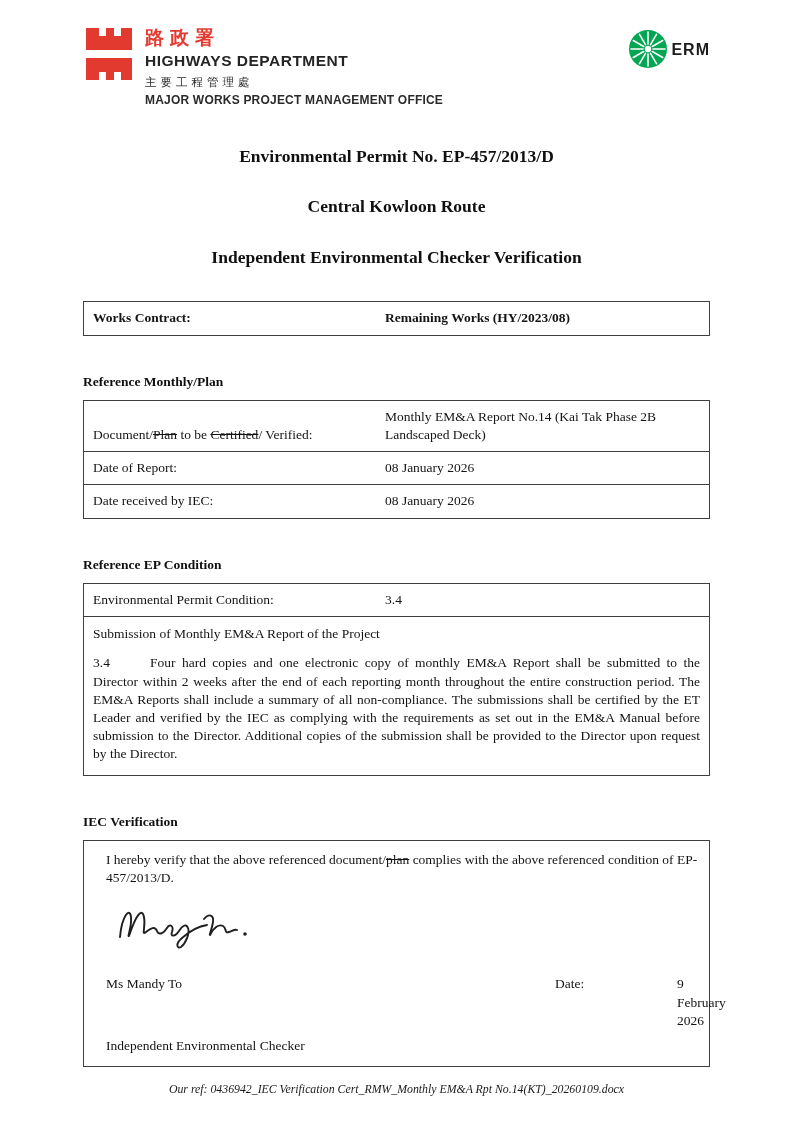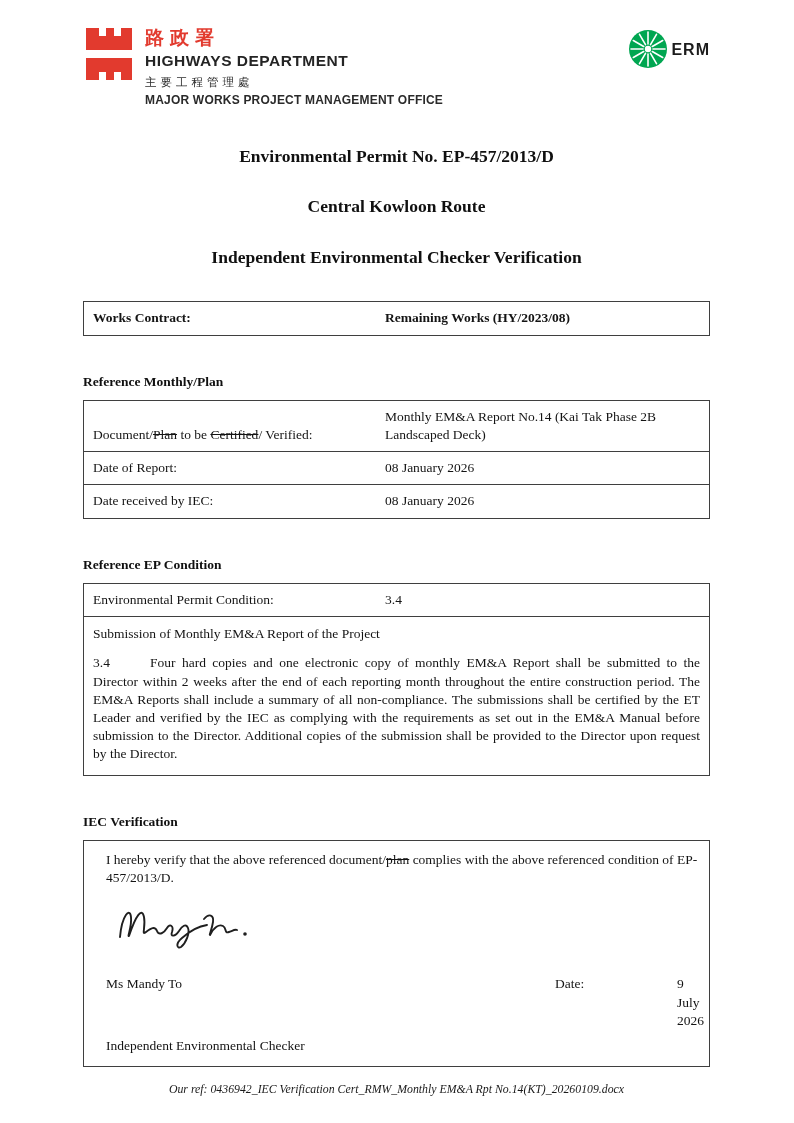--- a/index.html
+++ b/index.html
@@ -156,20 +156,20 @@
         <g stroke="#1f1f1f" stroke-width="1.9" fill="none" stroke-linecap="round" stroke-linejoin="round">
           <path d="M8 38 C 10 16, 18 8, 19 18 C 20 28, 15 38, 17 37 C 24 16, 30 8, 32 18 C 34 28, 29 37, 34 33 C 39 29, 43 27, 45 32 C 47 37, 52 34, 55 29 C 58 24, 62 27, 60 33 C 58 38, 63 38, 67 32 C 70 27, 74 24, 76 29 C 78 34, 74 44, 69 48 C 65 50, 63 45, 70 39 C 79 31, 88 27, 95 26"></path>
           <path d="M92 20 C 97 14, 102 16, 101 23 C 100 30, 97 36, 98 36 C 102 28, 107 25, 111 27 C 115 29, 112 35, 117 33 C 120 32, 123 30, 125 31"></path>
         </g>
         <circle cx="133" cy="35" r="1.8" fill="#1f1f1f"></circle>
       </svg>
     </div>
     <div class="sig-row">
       <div class="sig-name">Ms Mandy To</div>
       <div class="sig-date-label">Date:</div>
-      <div class="sig-date-value">9 July 2026</div>
+      <div class="sig-date-value">9 February 2026</div>
     </div>
     <div class="sig-title">Independent Environmental Checker</div>
   </div>
 
   <div class="footer-ref">Our ref: 0436942_IEC Verification Cert_RMW_Monthly EM&amp;A Rpt No.14(KT)_20260109.docx</div>
 
 </div>
 
 </body></html>

